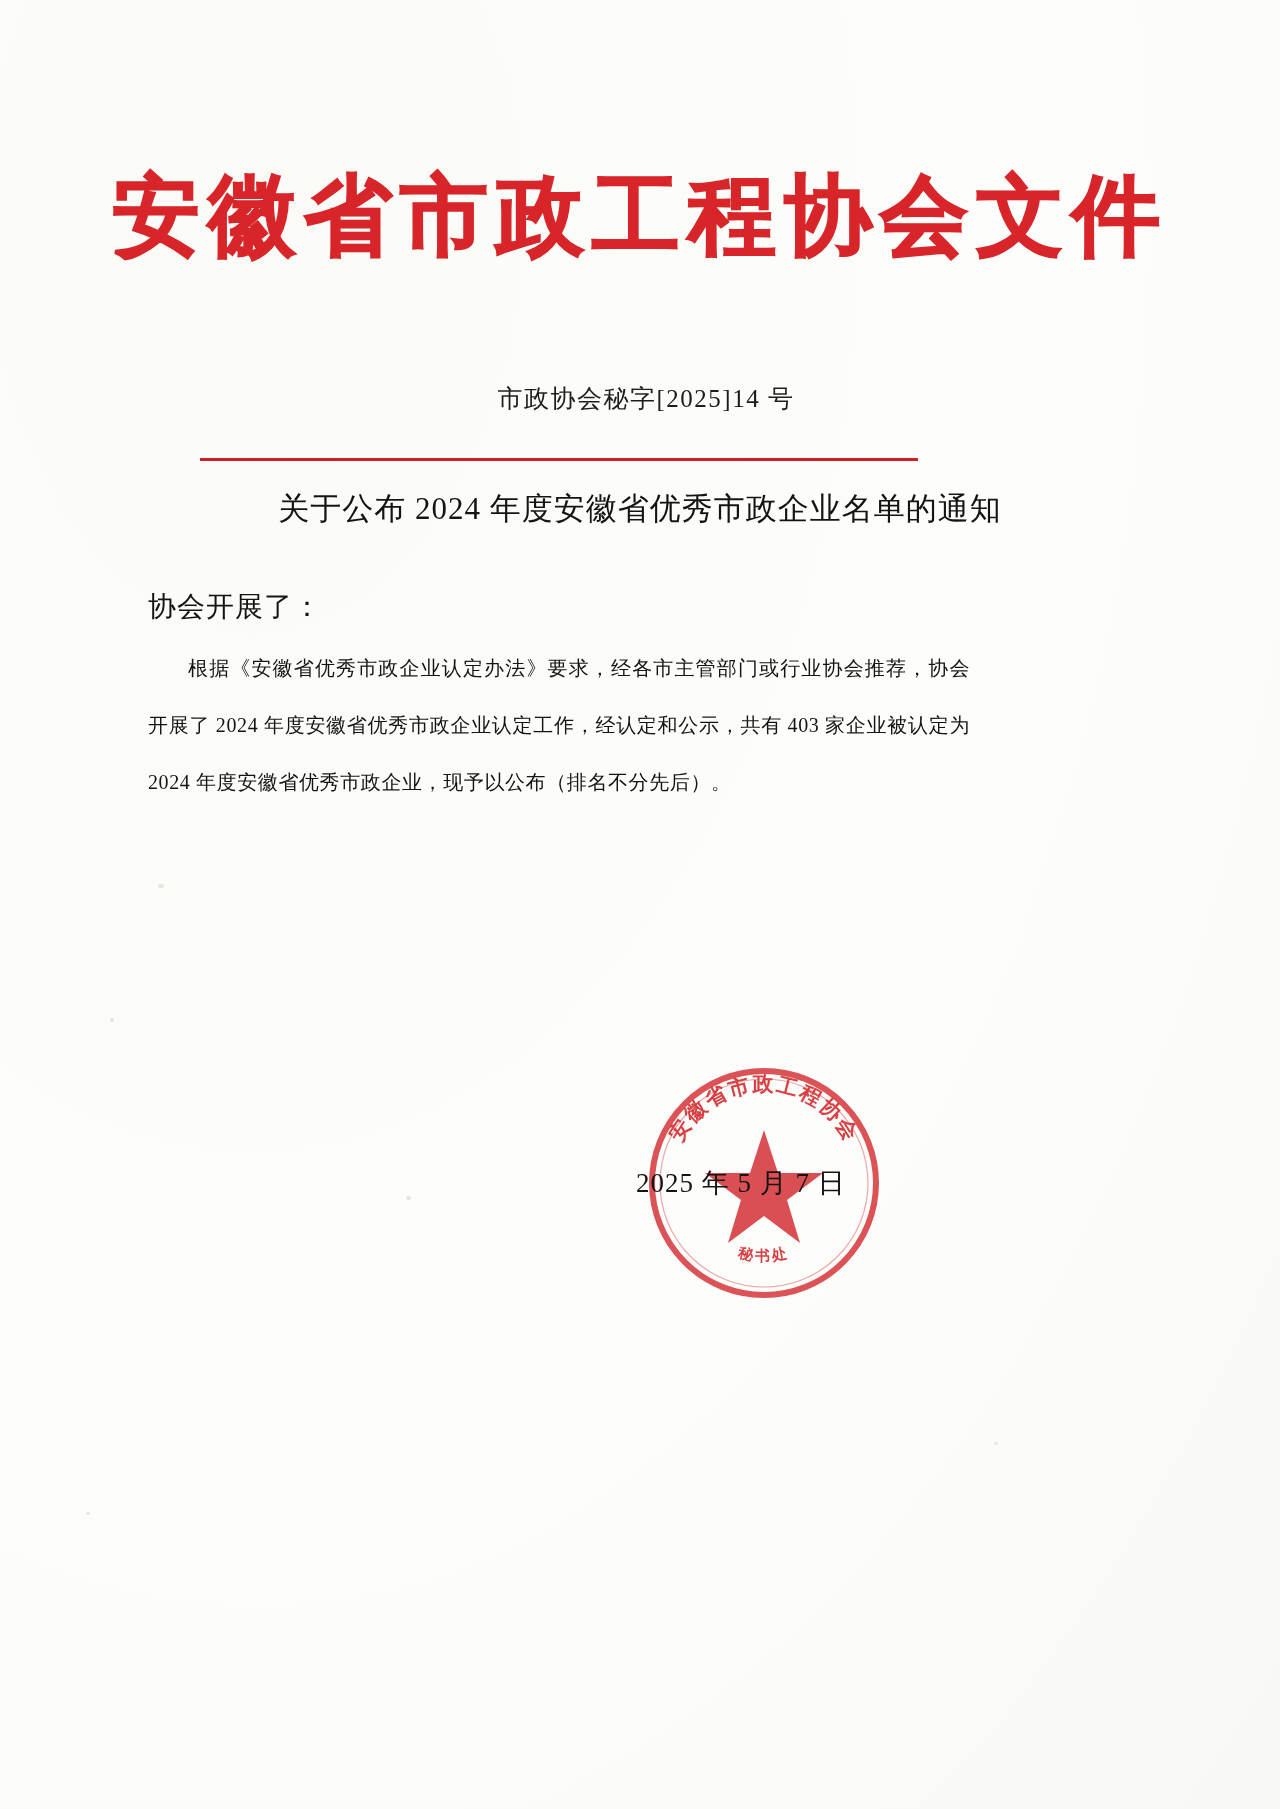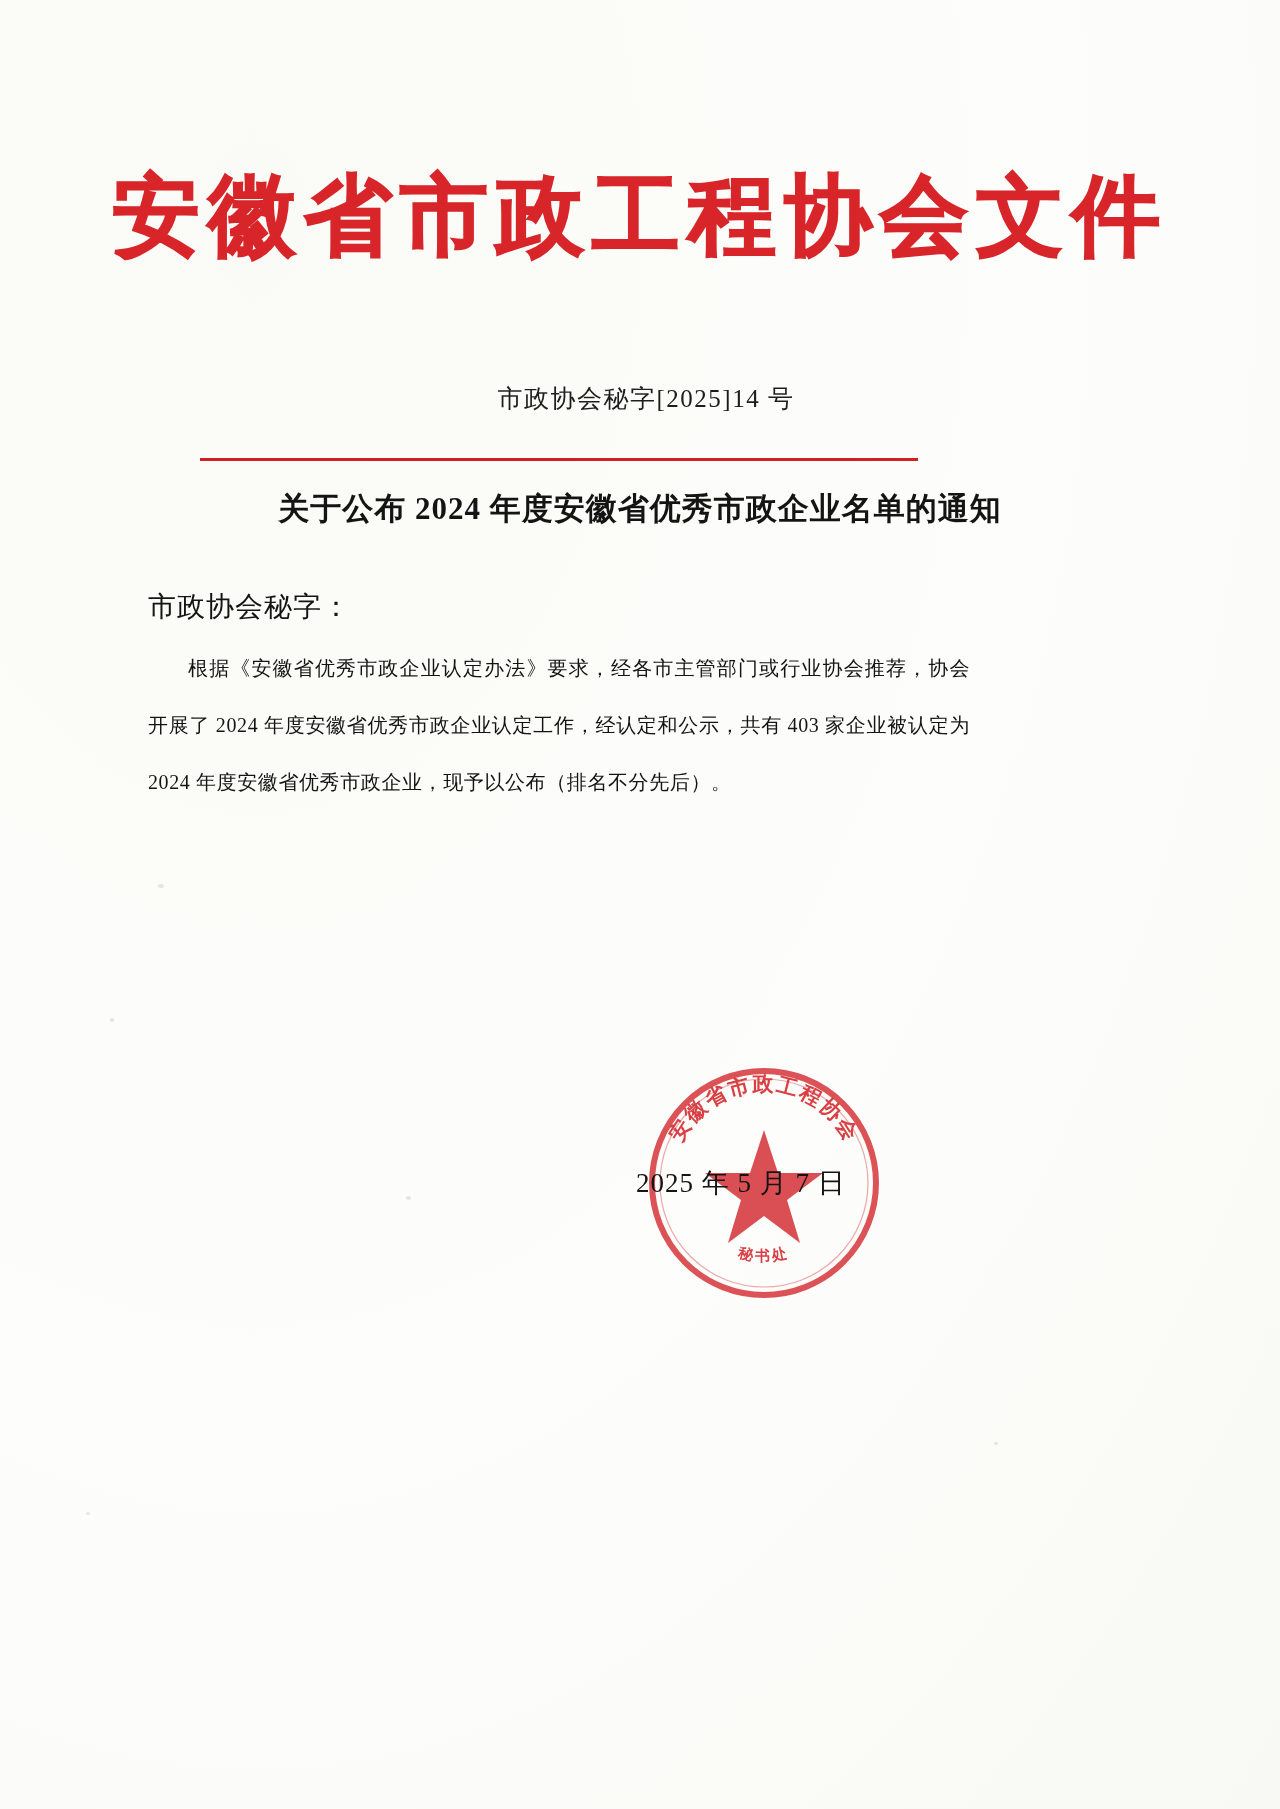--- a/index.html
+++ b/index.html
@@ -75,21 +75,21 @@
     background: #cf2026;
   }
 
   .doc-title {
     position: absolute;
     top: 488px;
     left: 0;
     width: 1280px;
     text-align: center;
     font-size: 31px;
-    font-weight: 700;
+    font-weight: 400;
     letter-spacing: 1px;
     color: #141414;
   }
 
   .salutation {
     position: absolute;
     top: 588px;
     left: 148px;
     font-size: 28px;
     letter-spacing: 1px;
@@ -185,21 +185,21 @@
   <div class="doc-header">
     <div class="org-title">安徽省市政工程协会文件</div>
   </div>
 
   <div class="doc-number">市政协会秘字[2025]14 号</div>
 
   <div class="red-rule"></div>
 
   <div class="doc-title">关于公布 2024 年度安徽省优秀市政企业名单的通知</div>
 
-  <div class="salutation">市政协会秘字：</div>
+  <div class="salutation">协会开展了：</div>
 
   <div class="body-text">
     <p>根据《安徽省优秀市政企业认定办法》要求，经各市主管部门或行业协会推荐，协会开展了 2024 年度安徽省优秀市政企业认定工作，经认定和公示，共有 403 家企业被认定为 2024 年度安徽省优秀市政企业，现予以公布（排名不分先后）。</p>
   </div>
 
   <div class="attachments">
   </div>
 
   <div class="seal">
     <svg width="250" height="250" viewBox="0 0 250 250" xmlns="http://www.w3.org/2000/svg">

